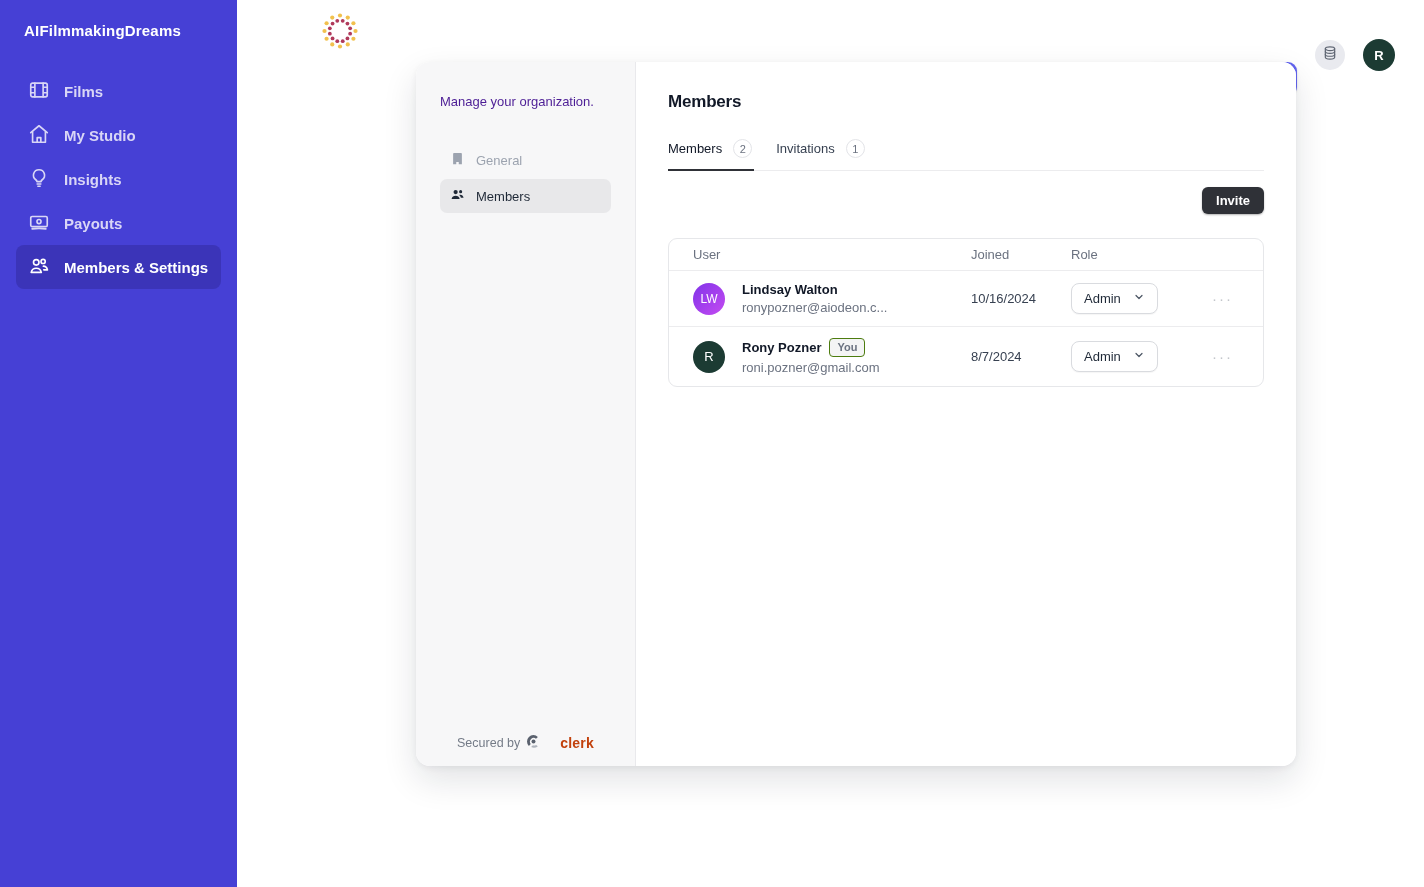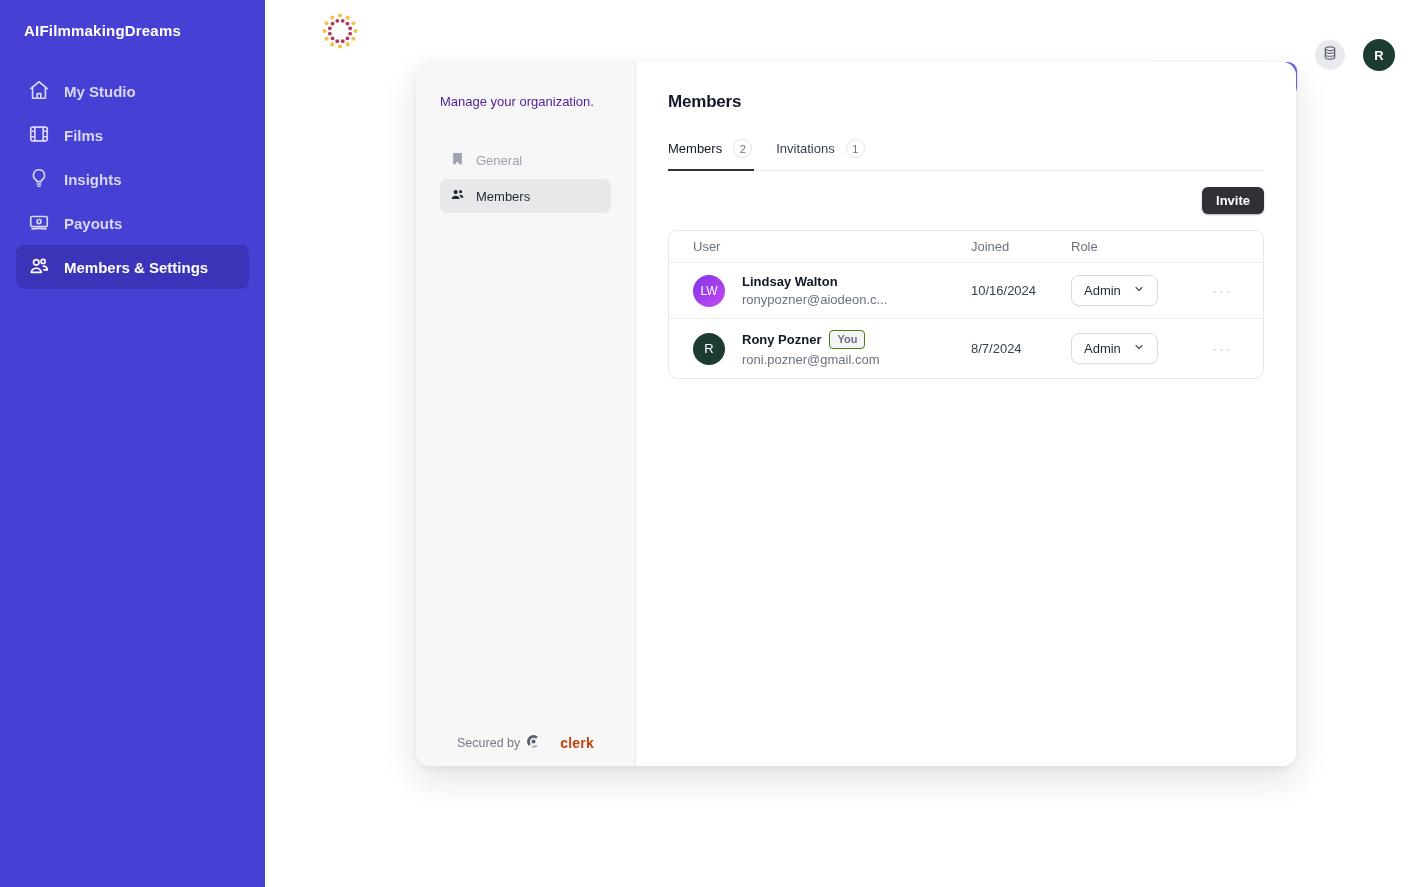--- a/index.html
+++ b/index.html
@@ -1,21 +1,21 @@
 <!DOCTYPE html>
 <html><head>
 <meta charset="utf-8">
 <style>
   * { margin:0; padding:0; box-sizing:border-box; }
   html,body { width:1424px; height:887px; background:#ffffff;
     font-family:"Liberation Sans", sans-serif; color:#111827; }
   .page { position:relative; width:1424px; height:887px; overflow:hidden; }
 
   
-  .sidebar { position:absolute; left:0; top:0; width:265px; height:887px;
+  .sidebar { position:absolute; left:0; top:0; width:237px; height:887px;
     background:#4640d5; padding:22px 16px; }
   .brand { color:#ffffff; font-size:15px; font-weight:700; padding:0 8px; letter-spacing:.2px; }
   .nav { margin-top:30px; display:flex; flex-direction:column; gap:0; }
   .nav-item { display:flex; align-items:center; gap:14px; height:44px;
     padding:0 12px; border-radius:8px; color:#d9d6f6; font-size:15px;
     font-weight:600; cursor:pointer; }
   .nav-item svg { width:22px; height:22px; stroke:#d9d6f6; flex:0 0 auto; }
   .nav-item.active { background:#3b34b8; color:#ffffff; }
   .nav-item.active svg { stroke:#ffffff; }
 
@@ -62,21 +62,21 @@
     font-size:13px; font-weight:500; color:#374151; cursor:pointer;
     border-bottom:2px solid transparent; margin-bottom:-1px; }
   .tab.active { color:#111827; border-bottom-color:#2f3137; }
   .tab-badge { width:19px; height:19px; border-radius:50%; border:1px solid #e3e4e8;
     font-size:11px; color:#6b7280; display:flex; align-items:center; justify-content:center; }
   .invite-row { display:flex; justify-content:flex-end; margin-top:16px; }
   .invite-btn { background:#2f3137; color:#ffffff; border:none; font-family:inherit;
     font-size:13px; font-weight:600; padding:0 14px; height:27px; border-radius:6px;
     cursor:pointer; box-shadow:0 1px 2px rgba(0,0,0,.3); }
 
-  .members-table { margin-top:16px; border:1px solid #e6e7ea; border-radius:9px; overflow:hidden; }
+  .members-table { margin-top:24px; border:1px solid #e6e7ea; border-radius:9px; overflow:hidden; }
   .t-head { display:grid; grid-template-columns:278px 100px 1fr; padding-left:24px;
     height:31px; align-items:center; font-size:13px; color:#6b7280; }
   .t-row { display:grid; grid-template-columns:278px 100px 1fr; padding-left:24px;
     min-height:55px; align-items:center; border-top:1px solid #ececee; }
   .user-cell { display:flex; align-items:center; gap:17px; padding:11px 0; }
   .row-avatar { width:32px; height:32px; border-radius:50%; color:#ffffff;
     font-size:12px; font-weight:500; display:flex; align-items:center; justify-content:center; }
   .row-avatar.grad { background:linear-gradient(135deg,#8133e9,#c44bf1); }
   .row-avatar.green { background:#1c3b33; font-size:13px; }
   .name-line { display:flex; align-items:center; gap:8px; }
@@ -96,32 +96,32 @@
 </head>
 <body>
 
 <div class="page">
 
   <aside class="sidebar">
     <div class="brand">AIFilmmakingDreams</div>
     <nav class="nav">
       <div class="nav-item">
         <span><svg viewBox="0 0 24 24" width="22" height="22" fill="none" stroke-width="1.8" stroke-linecap="round" stroke-linejoin="round" stroke="currentColor">
+              <rect x="3" y="4.5" width="18" height="15" rx="2"></rect>
+              <path d="M7.5 4.5v15M16.5 4.5v15M3 9h4.5M3 15h4.5M16.5 9H21M16.5 15H21"></path>
+            </svg></span>
+        <span>Films</span>
+      </div>
+      <div class="nav-item">
+        <span><svg viewBox="0 0 24 24" width="22" height="22" fill="none" stroke-width="1.8" stroke-linecap="round" stroke-linejoin="round" stroke="currentColor">
               <path d="M3 10.5 12 3l9 7.5"></path>
               <path d="M5 9.5V21h14V9.5"></path>
               <path d="M10 21v-5h4v5"></path>
             </svg></span>
         <span>My Studio</span>
-      </div>
-      <div class="nav-item">
-        <span><svg viewBox="0 0 24 24" width="22" height="22" fill="none" stroke-width="1.8" stroke-linecap="round" stroke-linejoin="round" stroke="currentColor">
-              <rect x="3" y="4.5" width="18" height="15" rx="2"></rect>
-              <path d="M7.5 4.5v15M16.5 4.5v15M3 9h4.5M3 15h4.5M16.5 9H21M16.5 15H21"></path>
-            </svg></span>
-        <span>Films</span>
       </div>
       <div class="nav-item">
         <span><svg viewBox="0 0 24 24" width="22" height="22" fill="none" stroke-width="1.8" stroke-linecap="round" stroke-linejoin="round" stroke="currentColor">
               <path d="M12 3a6 6 0 0 0-3.5 10.9c.8.6 1.2 1.3 1.3 2.1h4.4c.1-.8.5-1.5 1.3-2.1A6 6 0 0 0 12 3z"></path>
               <path d="M10 18.5h4M10.8 21h2.4"></path>
             </svg></span>
         <span>Insights</span>
       </div>
       <div class="nav-item">
         <span><svg viewBox="0 0 24 24" width="22" height="22" fill="none" stroke-width="1.8" stroke-linecap="round" stroke-linejoin="round" stroke="currentColor">

